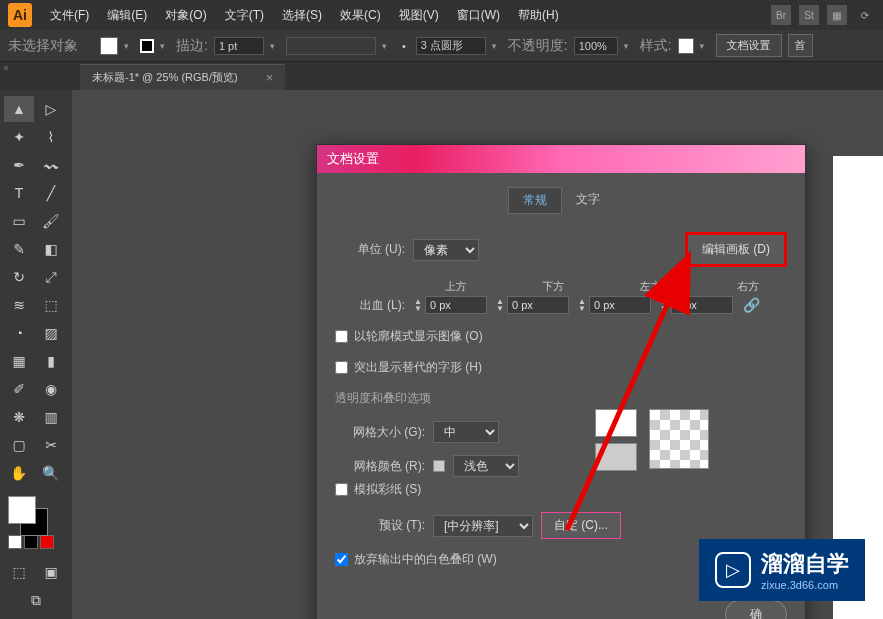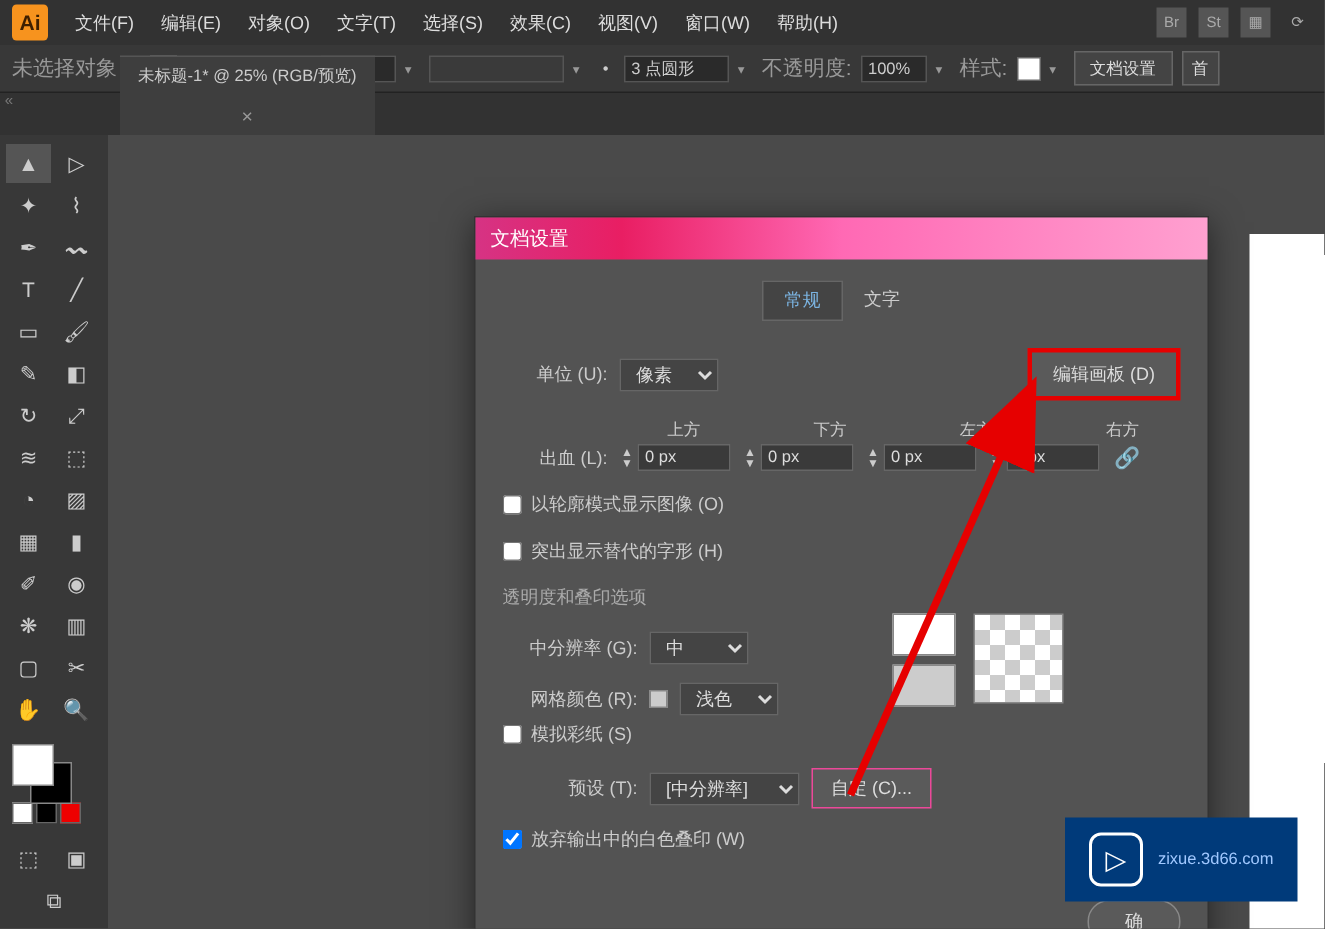--- a/index.html
+++ b/index.html
@@ -15,21 +15,21 @@
     
     .optionsbar { background: #383838; height: 32px; display: flex; align-items: center; padding: 0 8px; gap: 6px; border-bottom: 1px solid #222; }
     .opt-label { color: #999; font-size: 14px; }
     .color-sq { width: 18px; height: 18px; background: #fff; border: 1px solid #666; }
     .dropdown-arrow { width: 10px; color: #999; font-size: 9px; }
     .opt-input { background: #2a2a2a; border: 1px solid #555; color: #ccc; padding: 2px 4px; font-size: 11px; }
     .opt-btn { background: #444; border: 1px solid #666; color: #ddd; padding: 3px 10px; font-size: 11px; }
     
     
     .tabbar { background: #323232; height: 28px; display: flex; align-items: flex-end; padding-left: 80px; }
-    .tab { background: #3e3e3e; padding: 5px 12px; color: #ccc; font-size: 11px; display: flex; gap: 12px; align-items: center; border-top: 1px solid #555; flex-direction: column; }
+    .tab { background: #3e3e3e; padding: 5px 12px; color: #ccc; font-size: 11px; display: flex; gap: 28px; align-items: center; border-top: 1px solid #555; }
     .tab-close { color: #999; font-size: 13px; cursor: pointer; }
     .side-tab { position: absolute; left: 0; top: 62px; width: 12px; background: #323232; height: 20px; color: #777; font-size: 10px; text-align: center; }
     
     
     .main { display: flex; height: calc(100% - 90px); }
     
     
     .toolpanel { width: 72px; background: #383838; padding: 6px 4px; display: flex; flex-direction: column; gap: 2px; }
     .tool-row { display: flex; gap: 2px; }
     .tool { width: 30px; height: 26px; display: flex; align-items: center; justify-content: center; color: #ccc; font-size: 14px; cursor: pointer; }
@@ -274,21 +274,21 @@
       <span class="dlg-check-label">以轮廓模式显示图像 (O)</span>
     </div>
     <div class="dlg-checkbox-row">
       <input type="checkbox" class="dlg-check" style="">
       <span class="dlg-check-label">突出显示替代的字形 (H)</span>
     </div>
 
     <div class="section-label">透明度和叠印选项</div>
 
     <div class="dlg-row">
-      <span class="dlg-label" style="width:90px">中分辨率 (G):</span>
+      <span class="dlg-label" style="width:90px">网格大小 (G):</span>
       <select class="dlg-select"><option>中</option></select>
     </div>
     <div class="dlg-row">
       <span class="dlg-label" style="width:90px">网格颜色 (R):</span>
       <div style="width:12px;height:12px;background:#ccc;border:1px solid #888"></div>
       <select class="dlg-select"><option>浅色</option></select>
     </div>
 
     <div class="swatch-preview">
       <div class="swatch-stack">
@@ -325,15 +325,16 @@
           <path d="M0,0 L12,5 L0,10 Z" fill="#e60000"></path>
         </marker>
       </defs>
     <line x1="20" y1="290" x2="140" y2="20" stroke="#e60000" stroke-width="5" marker-end="url(#ah)"></line>
   </svg>
 </div>
 
 <div class="watermark">
   <div class="wm-icon">▷</div>
   <div>
+    <div class="wm-text-big">溜溜自学</div>
     <div class="wm-text-small">zixue.3d66.com</div>
   </div>
 </div>
 
 </body></html>

